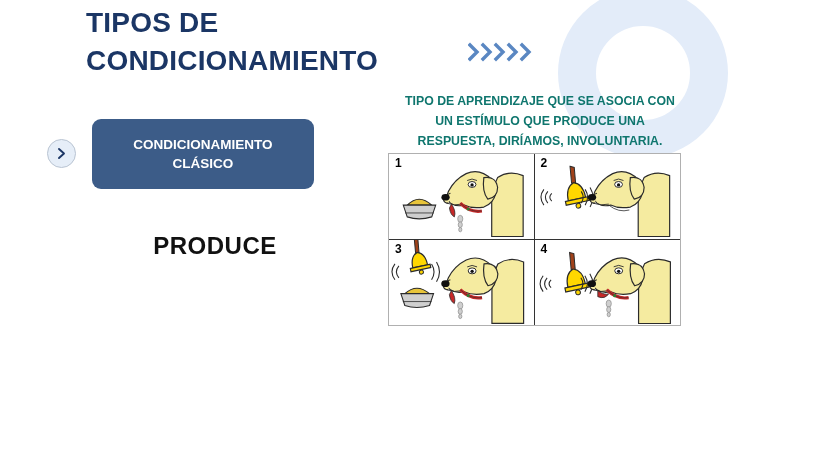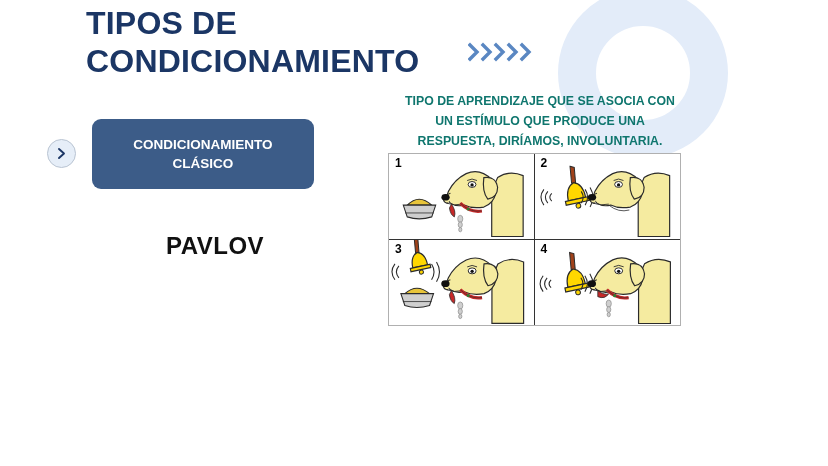--- a/index.html
+++ b/index.html
@@ -29,21 +29,21 @@
     border: 38px solid #e3ecf9;
     box-sizing: border-box;
   }
 
   
   .title {
     position: absolute;
     left: 86px;
     top: 4px;
     width: 400px;
-    font-size: 32px;
+    font-size: 28px;
     font-weight: bold;
     line-height: 38px;
     letter-spacing: 0.2px;
     color: #1b3665;
     white-space: pre-line;
   }
 
   
   .chevrons {
     position: absolute;
@@ -181,21 +181,21 @@
 
   <div class="nav-circle">
     <svg width="11" height="13" viewBox="0 0 11 13">
       <polyline points="3,2 8,6.5 3,11" fill="none" stroke="#1b3665" stroke-width="1.9" stroke-linecap="round" stroke-linejoin="round"></polyline>
     </svg>
   </div>
 
   <div class="blue-box">CONDICIONAMIENTO
 CLÁSICO</div>
 
-  <div class="pavlov">PAVLOV</div>
+  <div class="pavlov">PRODUCE</div>
 
   <div class="description">TIPO DE APRENDIZAJE QUE SE ASOCIA CON
 UN ESTÍMULO QUE PRODUCE UNA
 RESPUESTA, DIRÍAMOS, INVOLUNTARIA.</div>
 
   <div class="comic-grid">
 
     <div class="panel p1">
       <span class="panel-num">1</span>
       <svg viewBox="0 0 146 86" preserveAspectRatio="xMidYMid meet">

